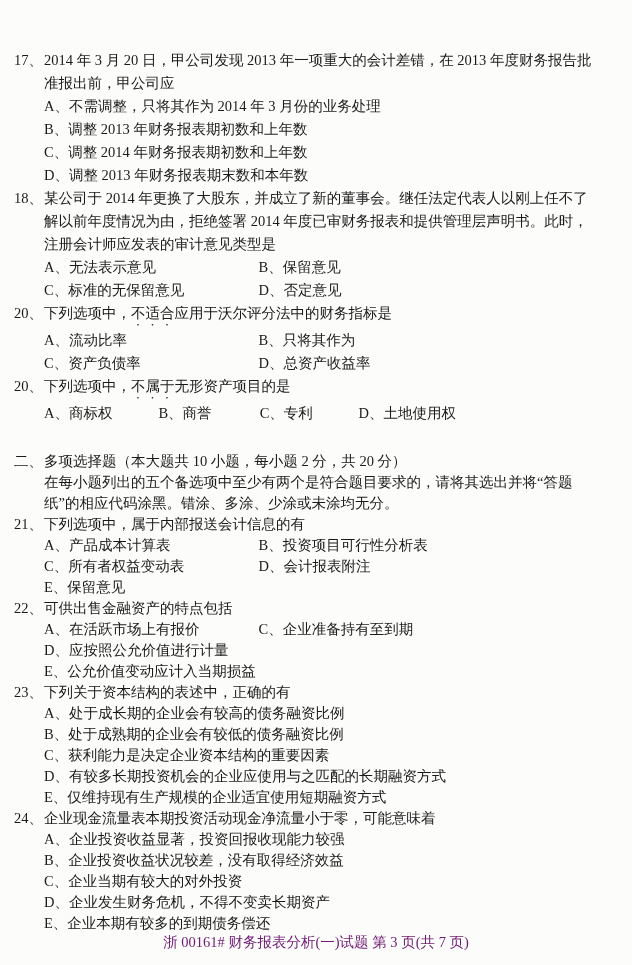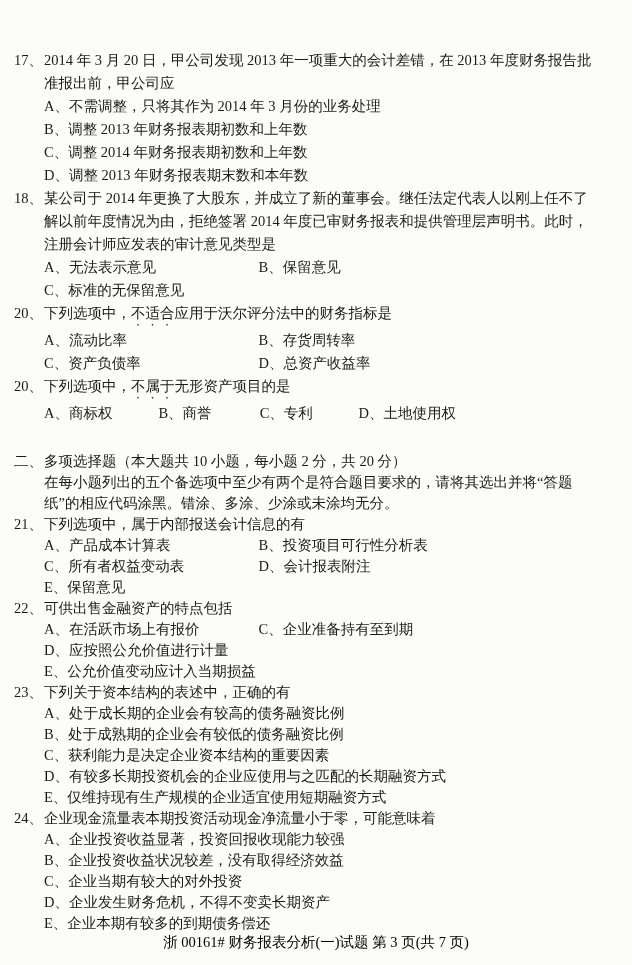--- a/index.html
+++ b/index.html
@@ -29,21 +29,21 @@
   .em-dots {
     -webkit-text-emphasis: filled dot;
     -webkit-text-emphasis-position: under right;
     text-emphasis: filled dot;
     text-emphasis-position: under right;
   }
   .section-gap { margin-top: 26px; }
   .footer {
     position: absolute; left: 0; right: 0; bottom: 13px;
     text-align: center; white-space: nowrap;
-    font-size: 14.5px; color: #000000;
+    font-size: 14.5px; color: #701a75;
   }
 </style>
 </head>
 <body>
 
 <div class="page">
   <div class="content">
 
     <div class="question p1">
       <span class="qnum">17、</span>
@@ -62,31 +62,32 @@
     <div class="question p1">
       <span class="qnum">18、</span>
       <div class="qbody">
         <div class="line">某公司于 2014 年更换了大股东，并成立了新的董事会。继任法定代表人以刚上任不了</div>
         <div class="line">解以前年度情况为由，拒绝签署 2014 年度已审财务报表和提供管理层声明书。此时，</div>
         <div class="line">注册会计师应发表的审计意见类型是</div>
         <div class="opts-2col">
           <div class="opt"><span class="olabel">A、</span><span>无法表示意见</span></div>
           <div class="opt"><span class="olabel">B、</span><span>保留意见</span></div>
           <div class="opt"><span class="olabel">C、</span><span>标准的无保留意见</span></div>
+          <div class="opt"><span class="olabel">D、</span><span>否定意见</span></div>
         </div>
       </div>
     </div>
 
     <div class="question p1">
       <span class="qnum">20、</span>
       <div class="qbody">
         <div class="line"><span>下列选项中，</span><span class="em-dots">不适合</span><span>应用于沃尔评分法中的财务指标是</span></div>
         <div class="opts-2col">
           <div class="opt"><span class="olabel">A、</span><span>流动比率</span></div>
-          <div class="opt"><span class="olabel">B、</span><span>存货周转率</span></div>
+          <div class="opt"><span class="olabel">B、</span><span>只将其作为</span></div>
           <div class="opt"><span class="olabel">C、</span><span>资产负债率</span></div>
           <div class="opt"><span class="olabel">D、</span><span>总资产收益率</span></div>
         </div>
       </div>
     </div>
 
     <div class="question p1">
       <span class="qnum">20、</span>
       <div class="qbody">
         <div class="line"><span>下列选项中，</span><span class="em-dots">不属于</span><span>无形资产项目的是</span></div>

